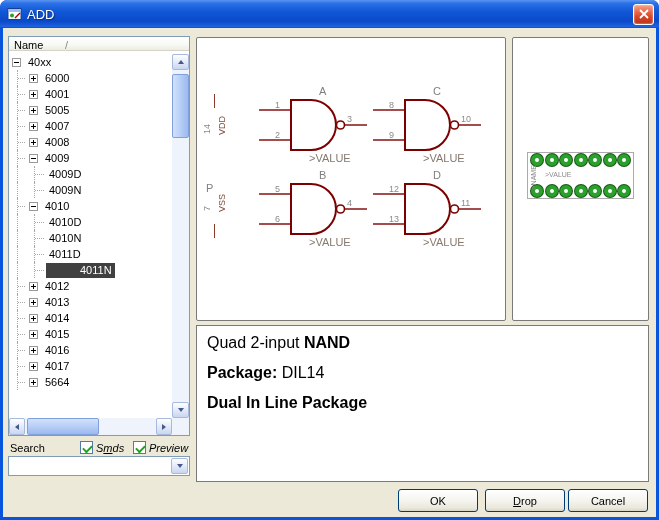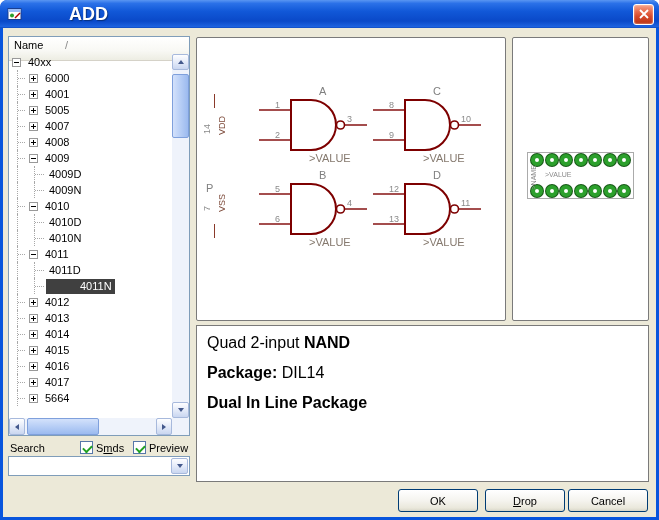--- a/index.html
+++ b/index.html
@@ -5,31 +5,31 @@
   * { margin:0; padding:0; box-sizing:border-box; }
   html,body { font-family:"Liberation Sans",sans-serif; background:#ffffff; }
 
   .window { position:relative; width:659px; height:520px; background:#0855DD; border-radius:7px 7px 0 0; overflow:hidden; font-size:11px; }
 
   
   .titlebar { position:absolute; top:0; left:0; right:0; height:28px; border-radius:7px 7px 0 0;
     background:linear-gradient(180deg,#5A96F2 0%,#2B71E8 12%,#1158D8 40%,#0A49C8 75%,#1E63E0 96%,#0B45B8 100%);
     display:flex; align-items:center; padding:0 5px; }
   .app-icon { width:16px; height:16px; margin:0 4px 0 2px; flex:none; }
-  .wtitle { color:#fff; font-weight:bold; font-size:18px; text-shadow:1px 1px 1px #08317E; flex:1;margin-left:42px; }
+  .wtitle { color:#fff; font-weight:normal; font-size:13px; text-shadow:1px 1px 1px #08317E; flex:1; }
   .closebtn { width:21px; height:21px; flex:none; border:1px solid #FFFFFF; border-radius:3px;
     background:linear-gradient(180deg,#F5A48B 0%,#E86A4B 35%,#D7492A 60%,#B83214 100%);
     display:flex; align-items:center; justify-content:center; cursor:pointer; box-shadow:inset 0 0 2px #FFD9CC; }
 
   
   .client { position:absolute; left:3px; right:3px; top:28px; bottom:3px; background:#ECE9D8; }
 
   
   .tree-panel { position:absolute; left:5px; top:8px; width:182px; height:400px; background:#fff; border:1px solid #7F9DB9; }
-  .tree-header { position:absolute; top:0; left:0; right:0; height:24px; line-height:16px;
+  .tree-header { position:absolute; top:0; left:0; right:0; height:14px; line-height:16px;
     background:linear-gradient(180deg,#FFFFFF 0%,#F8F8F4 60%,#EDEDE3 100%);
     border-bottom:1px solid #D5D2C8; padding-left:5px; color:#000; }
   .sort { position:absolute; left:56px; top:0; color:#8A8A8A; }
   .tree-content { position:absolute; left:0; top:17px; right:17px; bottom:17px; overflow:hidden; }
 
   .trow { height:16px; display:flex; align-items:center; white-space:nowrap; padding-left:3px; position:relative; }
   .g,.g2 { flex:none; width:17px; height:16px; position:relative; }
   .g::before,.g2::before { content:""; position:absolute; left:5px; top:0; bottom:0; border-left:1px dotted #A8A8A8; }
   .g.dash::after { content:""; position:absolute; left:6px; top:8px; width:7px; border-top:1px dotted #A8A8A8; }
   .g2.dash2::after { content:""; position:absolute; left:6px; top:8px; width:9px; border-top:1px dotted #A8A8A8; }
@@ -54,21 +54,21 @@
     background:linear-gradient(180deg,#D3E1FB 0%,#B4CCF5 55%,#9BBAEF 100%); border:1px solid #7FA0DC; border-radius:2px; }
   .sb-corner { position:absolute; right:0; bottom:0; width:17px; height:17px; background:#EFF3FB; }
   .tri { width:0; height:0; display:block; }
   .tri.t-up { border-left:3px solid transparent; border-right:3px solid transparent; border-bottom:4px solid #44598C; }
   .tri.t-down { border-left:3px solid transparent; border-right:3px solid transparent; border-top:4px solid #44598C; }
   .tri.t-left { border-top:3px solid transparent; border-bottom:3px solid transparent; border-right:4px solid #44598C; }
   .tri.t-right { border-top:3px solid transparent; border-bottom:3px solid transparent; border-left:4px solid #44598C; }
 
   
   .search-label { position:absolute; left:7px; top:414px; }
-  .chk { position:absolute; top:413px; display:flex; align-items:center; cursor:pointer; }
+  .chk { position:absolute; top:413px; display:flex; align-items:center; cursor:pointer;font-style:italic; }
   .chk.smds { left:77px; } .chk.prev { left:130px; }
   .cbox { width:13px; height:13px; background:#fff; border:1px solid #5677A8; position:relative; margin-right:3px; flex:none; }
   .cbox::after { content:""; position:absolute; left:2px; top:3px; width:7px; height:4px;
     border-left:2px solid #21A121; border-bottom:2px solid #21A121; transform:rotate(-45deg); }
   .accel { text-decoration:underline; }
 
   .combo { position:absolute; left:5px; top:428px; width:182px; height:20px; background:#fff; border:1px solid #7F9DB9; }
   .combo input { position:absolute; left:2px; top:1px; right:19px; bottom:1px; border:none; outline:none; font:11px "Liberation Sans",sans-serif; }
   .combo-arrow { position:absolute; right:1px; top:1px; bottom:1px; width:17px;
     background:linear-gradient(180deg,#FEFEFF 0%,#E2E9F8 55%,#C9D6F0 100%); border:1px solid #A7B9DC; border-radius:2px;
@@ -187,25 +187,20 @@
             <span class="g"></span>
             <span class="g2 dash2"></span>
             <span class="lbl">4010D</span>
           </div>
         <div class="trow">
             <span class="g"></span>
             <span class="g2 dash2"></span>
             <span class="lbl">4010N</span>
           </div>
         <div class="trow">
-            <span class="g dash"></span>
-            <span class="exp"></span>
-            <span class="lbl">4011</span>
-          </div>
-        <div class="trow">
             <span class="g"></span>
             <span class="g2 dash2"></span>
             <span class="lbl">4011D</span>
           </div>
         <div class="trow">
             <span class="g"></span>
             <span class="g2 dash2"></span>
             <span class="lbl sel">4011N</span>
           </div>
         <div class="trow">

